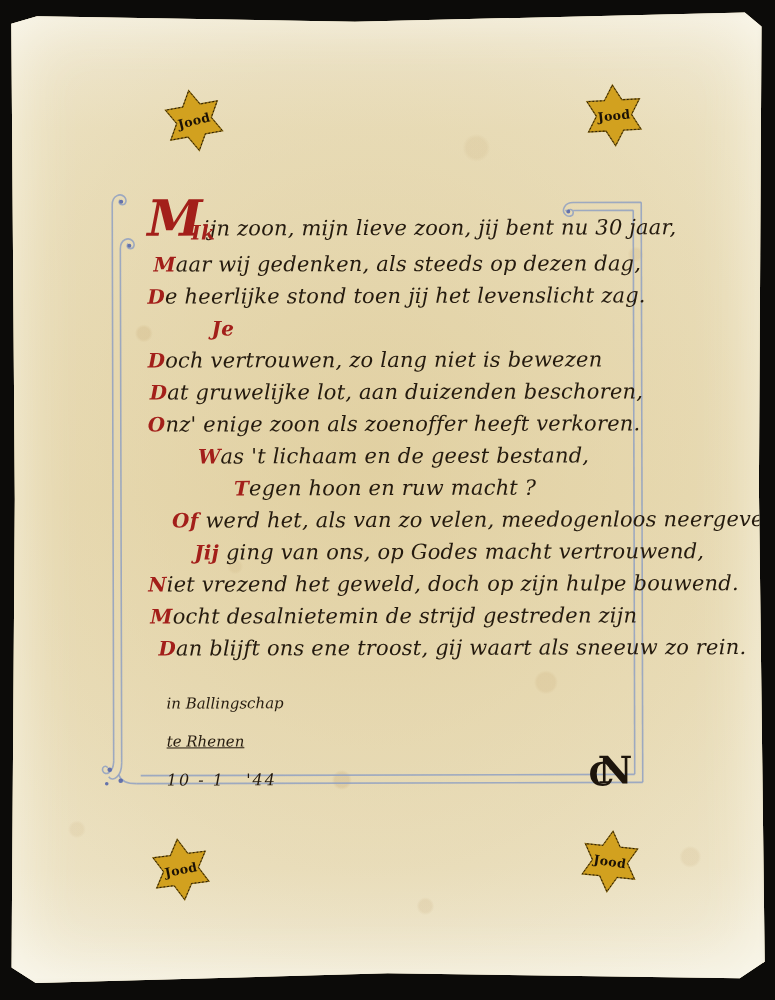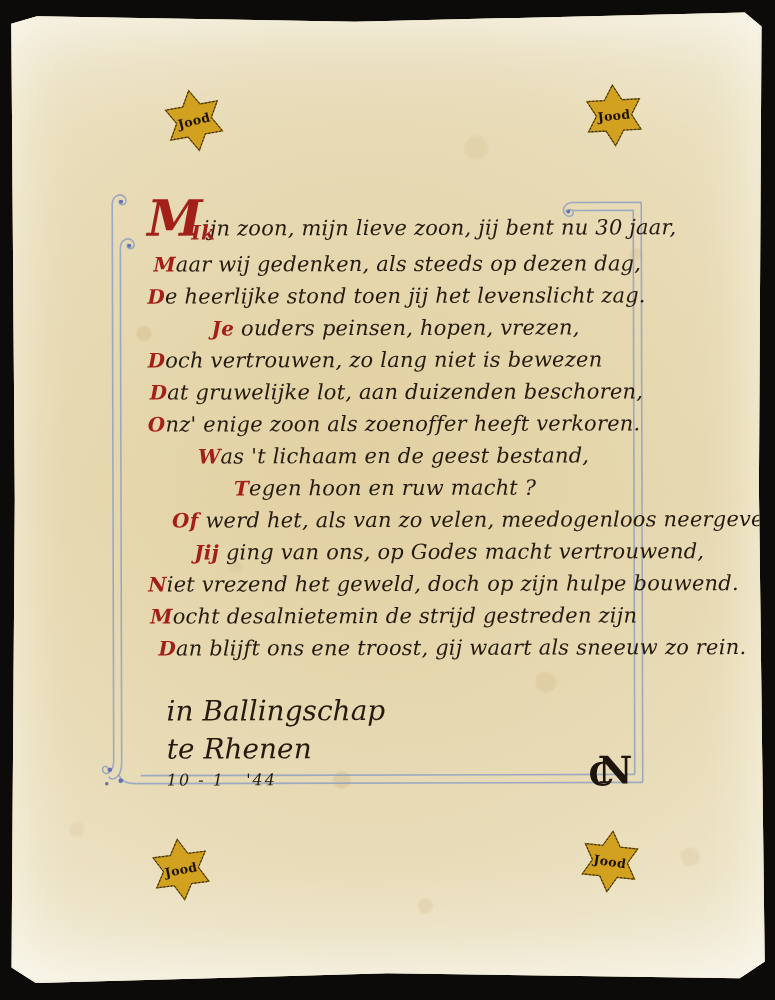--- a/index.html
+++ b/index.html
@@ -54,23 +54,23 @@
   .poem{position:absolute;left:140px;top:176px;width:520px;color:#241a0e;}
   .pline{
     display:flex;align-items:baseline;height:32px;white-space:pre;
     font-style:italic;font-size:21px;letter-spacing:0.2px;
   }
   .pline .red{color:#a31f1a;font-size:20px;font-weight:bold;}
   .pline.drop .red{font-size:50px;font-weight:bold;}
   
   .footer-line{
     position:absolute;left:158px;color:#241a0e;font-style:italic;
-    font-size:28px;white-space:pre;
+    font-size:15px;white-space:pre;
   }
-  .f1{top:682px;}  .f2{top:720px;}
+  .f1{top:682px;}  .f2{top:720px;text-decoration:underline;}
   .fdate{top:758px;font-size:16px;letter-spacing:2px;}
   
   .monogram{position:absolute;left:580px;top:736px;width:42px;height:52px;color:#1d150c;}
   .monogram .mc{position:absolute;left:0;top:8px;font-size:32px;font-weight:bold;}
   .monogram .mn{position:absolute;left:9px;top:0;font-size:38px;font-weight:bold;}
 </style>
 </head>
 <body>
 
 <svg width="0" height="0" style="position:absolute" aria-hidden="true">
@@ -133,21 +133,21 @@
         <use href="#hexagram" class="hex-dash"></use>
       <text x="50" y="57" transform="rotate(3 50 50)">Jood</text>
     </svg>
   </div>
 
   <div class="poem">
     <div class="pline drop" style="margin-left:0px"><span class="red">M</span><span>ijn zoon, mijn lieve zoon, jij bent nu 30 jaar,</span></div>
     <div class="pline" style="margin-left:44px"><span class="red">Ik</span></div>
     <div class="pline" style="margin-left:6px"><span class="red">M</span><span>aar wij gedenken, als steeds op dezen dag,</span></div>
     <div class="pline" style="margin-left:0px"><span class="red">D</span><span>e heerlijke stond toen jij het levenslicht zag.</span></div>
-    <div class="pline" style="margin-left:64px"><span class="red">Je</span><span> ouders peinsen, hopen, vrezen,</span></div>
+    <div class="pline" style="margin-left:64px"><span class="red">Je</span></div>
     <div class="pline" style="margin-left:0px"><span class="red">D</span><span>och vertrouwen, zo lang niet is bewezen</span></div>
     <div class="pline" style="margin-left:2px"><span class="red">D</span><span>at gruwelijke lot, aan duizenden beschoren,</span></div>
     <div class="pline" style="margin-left:0px"><span class="red">O</span><span>nz' enige zoon als zoenoffer heeft verkoren.</span></div>
     <div class="pline" style="margin-left:50px"><span class="red">W</span><span>as 't lichaam en de geest bestand,</span></div>
     <div class="pline" style="margin-left:86px"><span class="red">T</span><span>egen hoon en ruw macht ?</span></div>
     <div class="pline" style="margin-left:24px"><span class="red">Of</span><span> werd het, als van zo velen, meedogenloos neergeveld?</span></div>
     <div class="pline" style="margin-left:46px"><span class="red">Jij</span><span> ging van ons, op Godes macht vertrouwend,</span></div>
     <div class="pline" style="margin-left:0px"><span class="red">N</span><span>iet vrezend het geweld, doch op zijn hulpe bouwend.</span></div>
     <div class="pline" style="margin-left:2px"><span class="red">M</span><span>ocht desalnietemin de strijd gestreden zijn</span></div>
     <div class="pline" style="margin-left:10px"><span class="red">D</span><span>an blijft ons ene troost, gij waart als sneeuw zo rein.</span></div>

